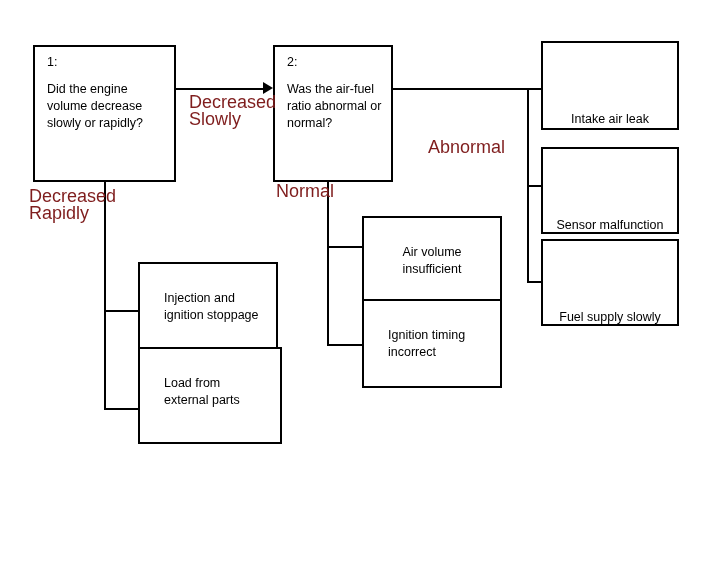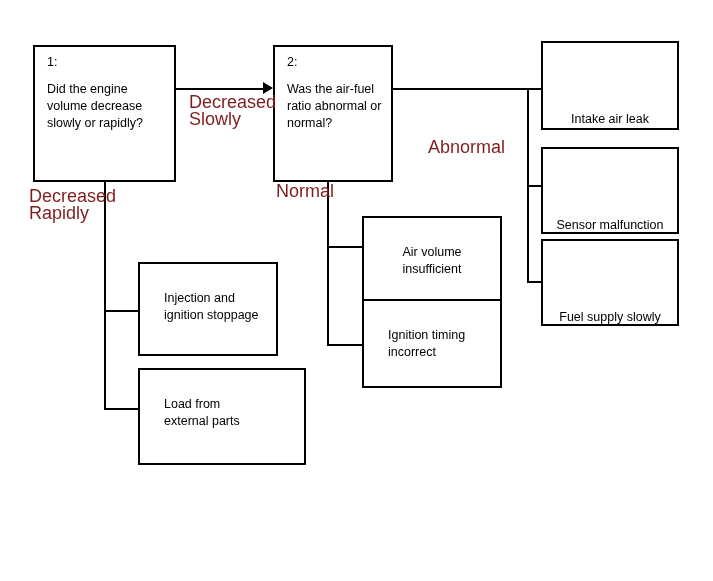--- a/index.html
+++ b/index.html
@@ -162,18 +162,18 @@
   <div class="node term-left" style="left:362px; top:299px; width:140px; height:89px;">
     <div class="node-text">Ignition timing
 incorrect</div>
   </div>
 
   <div class="node term-left" style="left:138px; top:262px; width:140px; height:94px;">
     <div class="node-text">Injection and
 ignition stoppage</div>
   </div>
 
-  <div class="node term-left" style="left:138px; top:368px; width:168px; height:97px;">
+  <div class="node term-left" style="left:138px; top:347px; width:144px; height:97px;">
     <div class="node-text">Load from
 external parts</div>
   </div>
 
 </div>
 
 </body></html>

